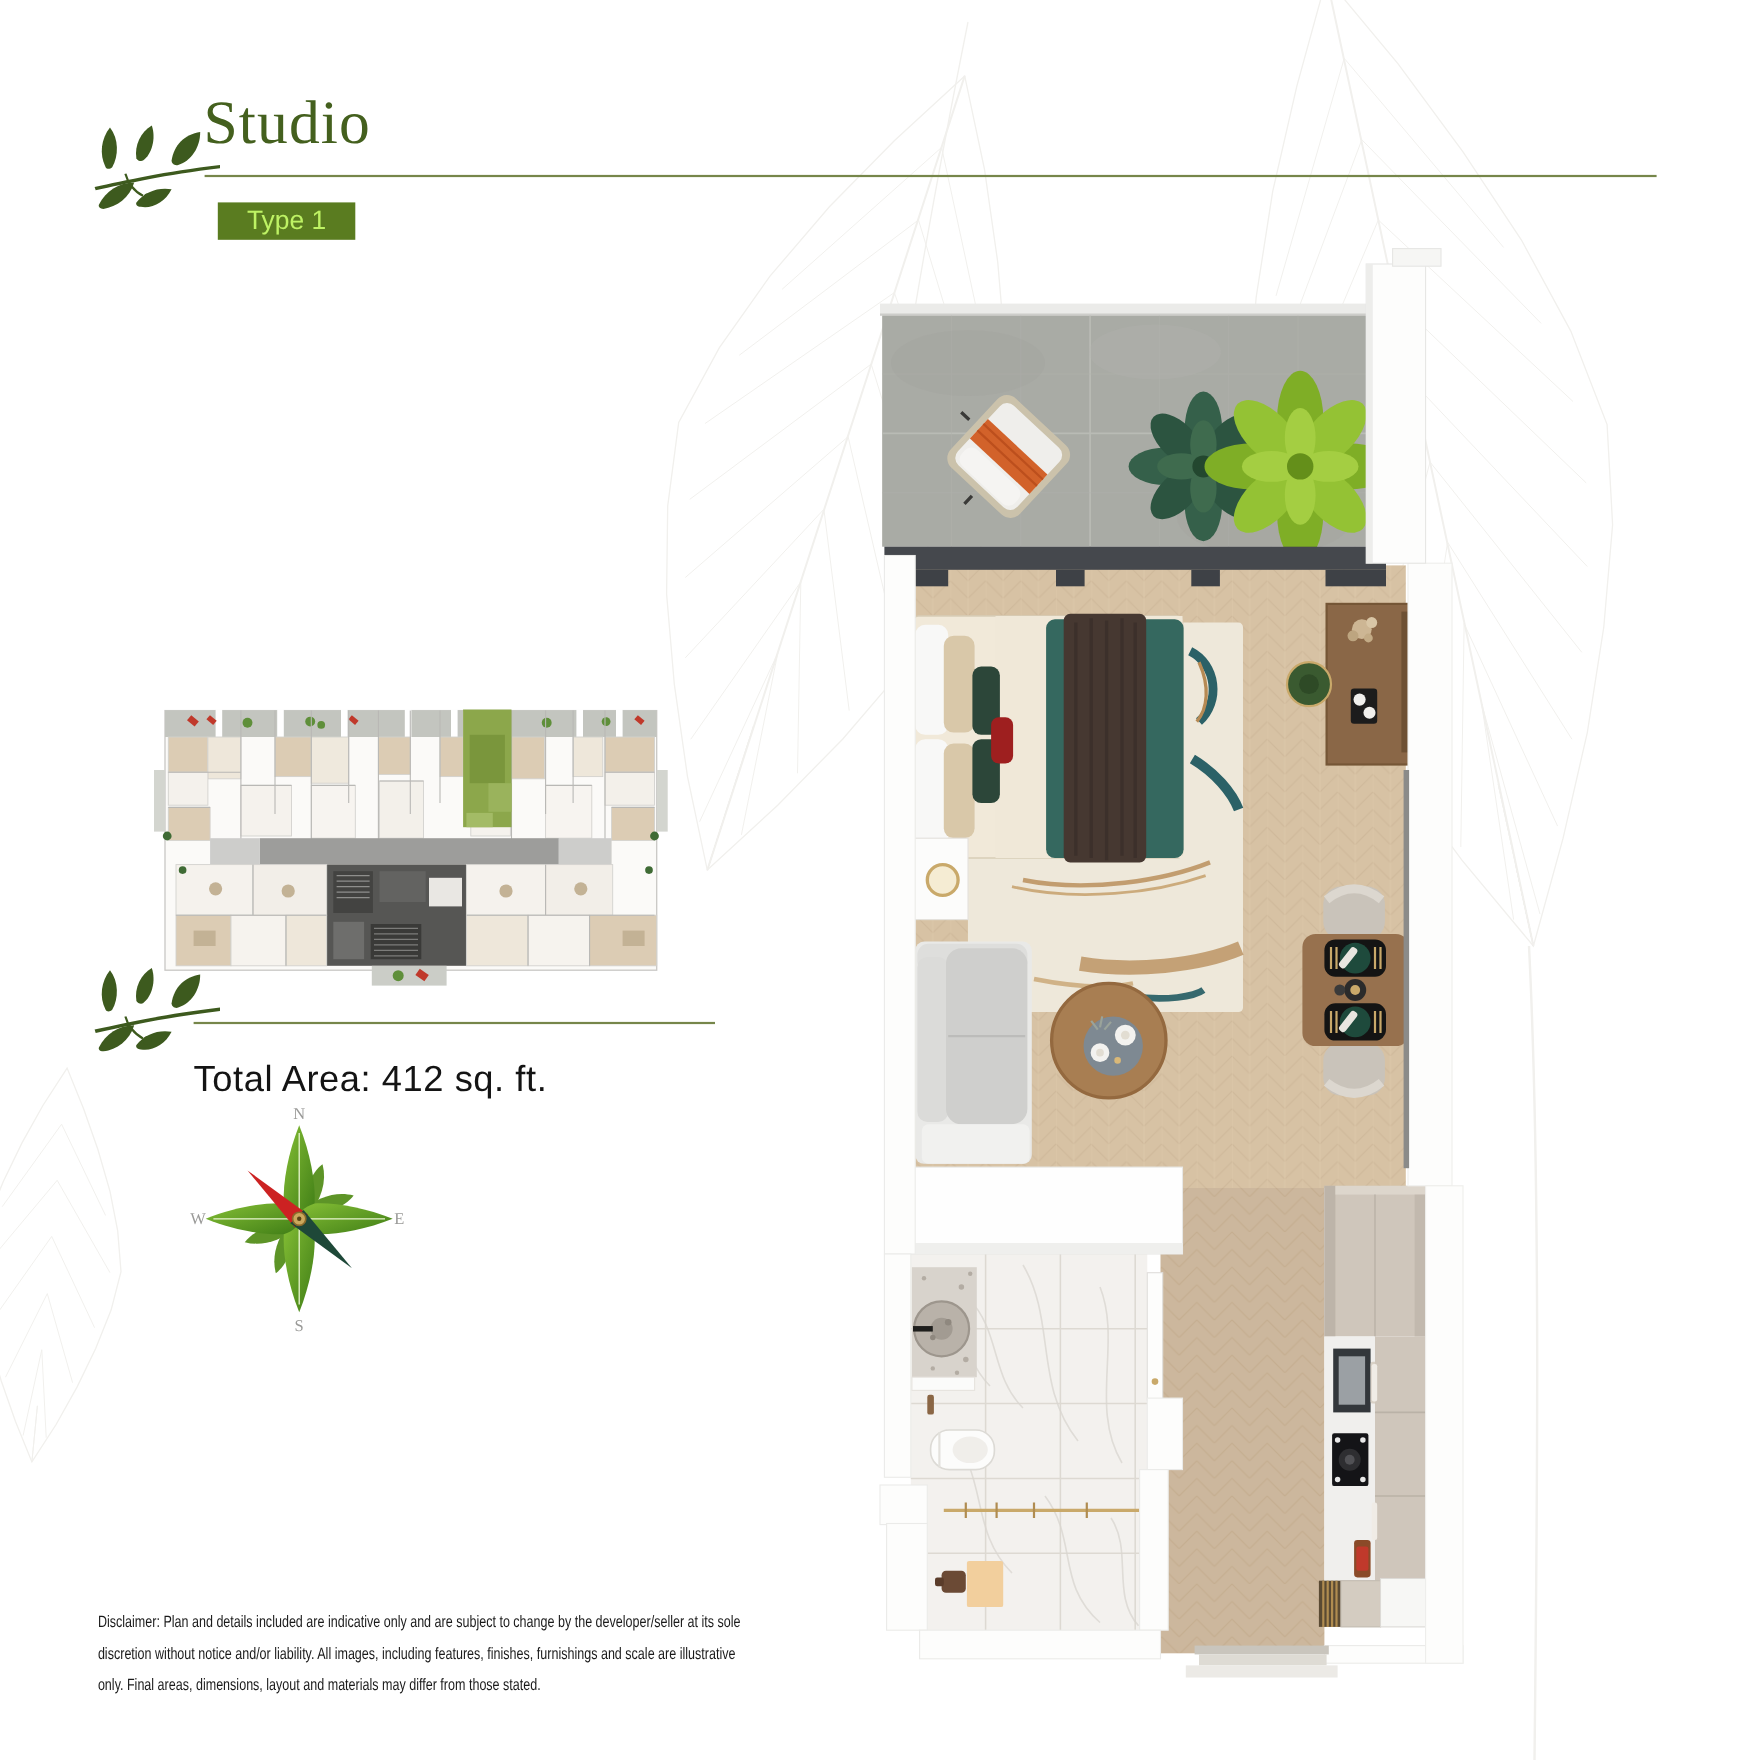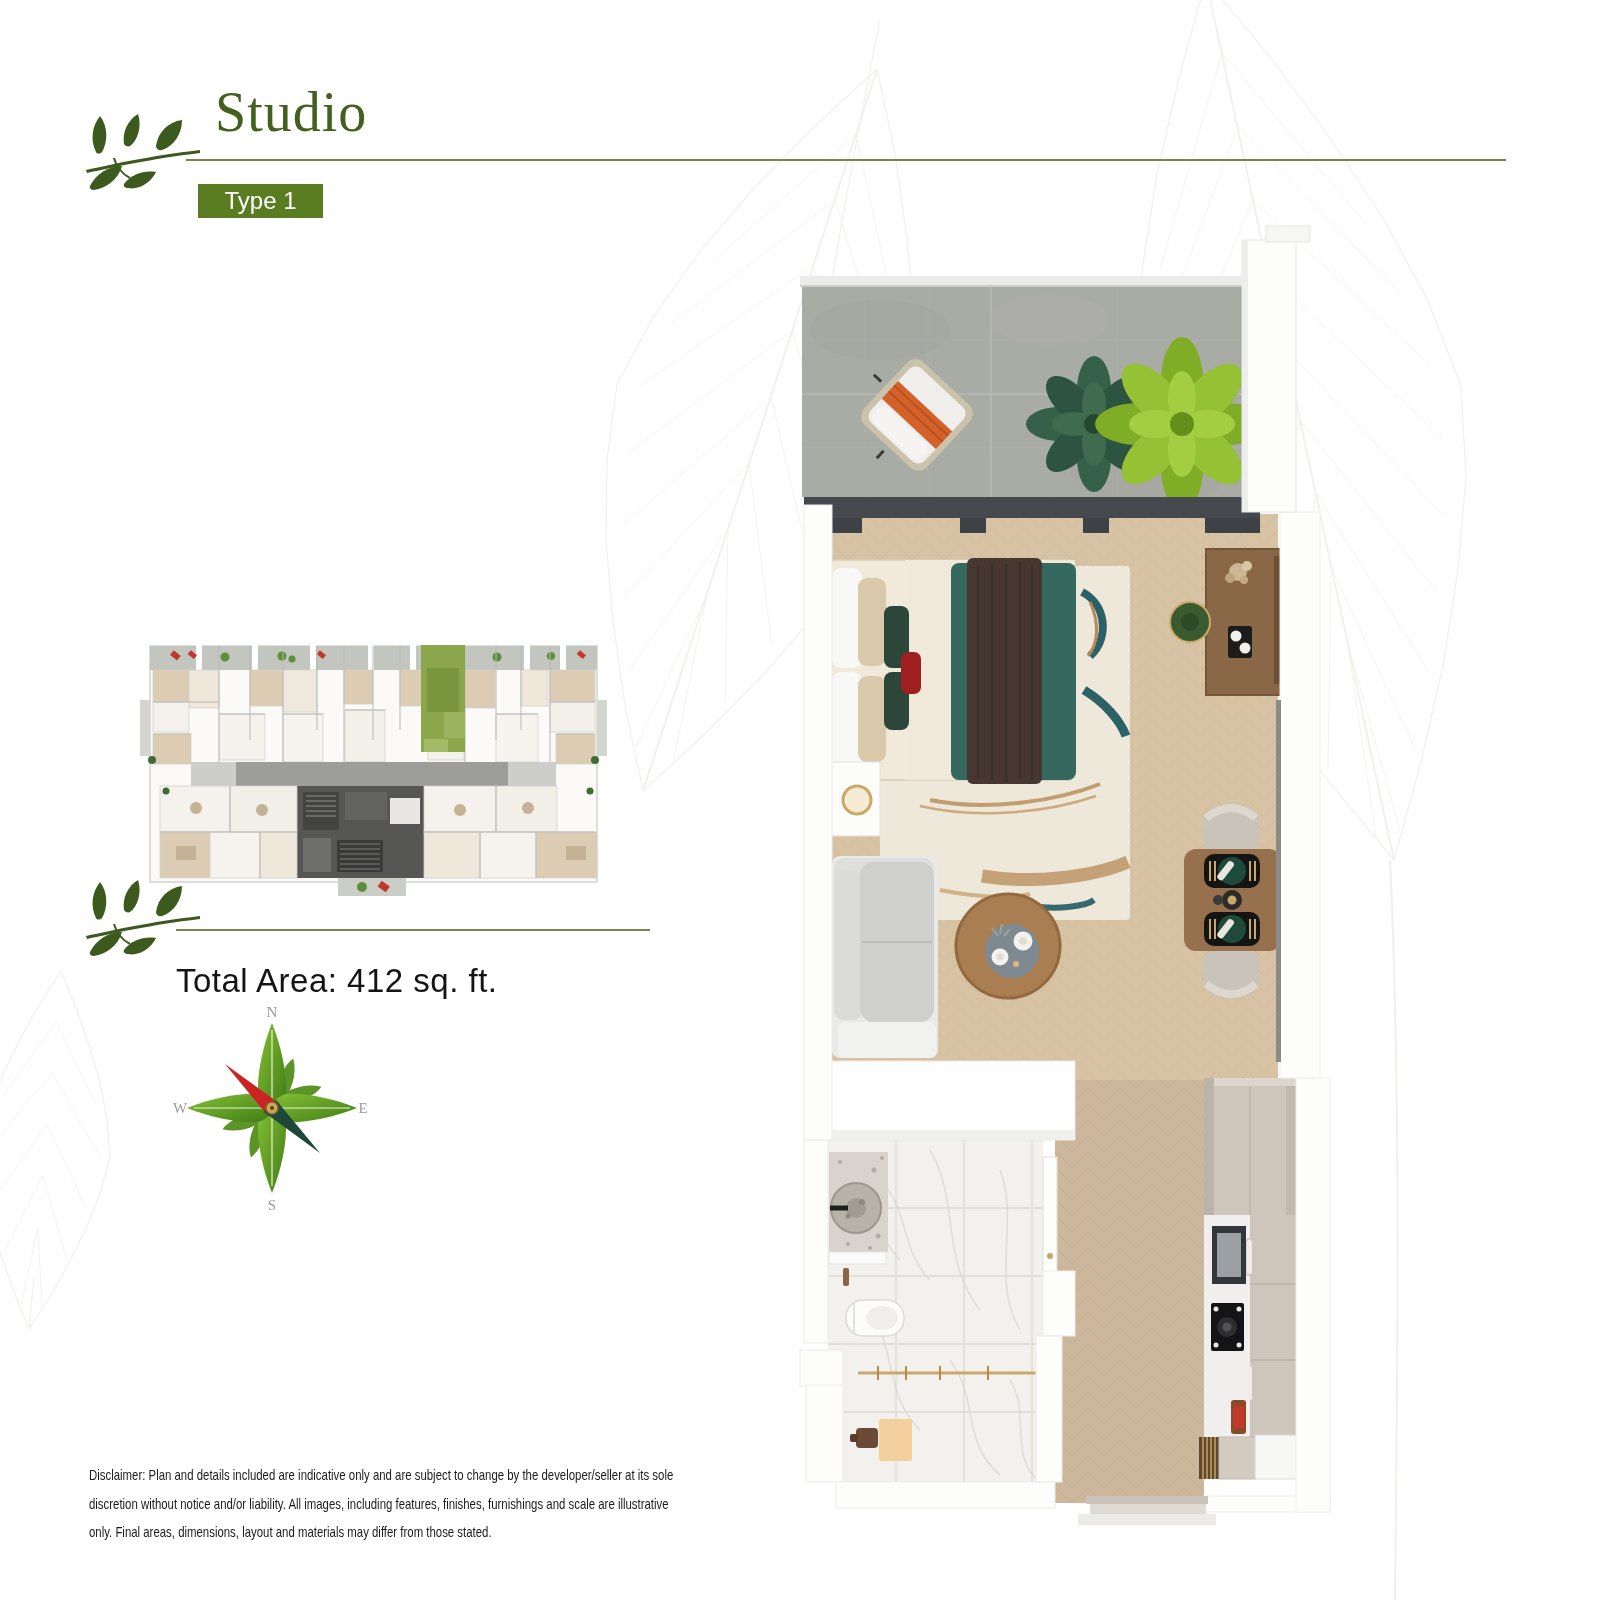--- a/index.html
+++ b/index.html
@@ -80,25 +80,25 @@
 <path d="M12,40 C6,28 8,14 16,4 C24,14 24,30 18,40 C16,42 13,42 12,40 Z"></path>
 <path d="M40,32 C38,20 44,8 54,2 C58,14 54,28 46,34 C44,35 41,34 40,32 Z"></path>
 <path d="M72,34 C74,20 84,10 98,8 C98,22 90,34 78,38 C75,39 72,37 72,34 Z"></path>
 <path d="M6,74 C12,62 24,54 38,54 C34,68 22,76 10,78 C7,78 5,76 6,74 Z"></path>
 <path d="M40,72 C48,62 60,58 72,60 C66,72 54,78 44,76 C41,76 39,74 40,72 Z"></path>
 <path d="M30,46 C32,54 38,62 46,66" fill="none" stroke="#3d5a1e" stroke-width="2"></path>
 <circle cx="50" cy="68" r="4"></circle>
 </g>
 </svg>
 
-<div class="abs" style="left:215px;top:80px;font-family:'Liberation Serif',serif;font-size:56px;color:#44601e;letter-spacing:1px;">Studio</div>
+<div class="abs" style="left:185px;top:80px;font-family:'Liberation Serif',serif;font-size:56px;color:#44601e;letter-spacing:1px;">Studio</div>
 
 <div class="abs" style="left:186px;top:159px;width:1320px;height:2px;background:#76864a"></div>
 
-<div class="abs" style="left:198px;top:184px;width:125px;height:34px;background:#5a7c20;color:#ffffff;font-size:24px;text-align:center;line-height:34px;">Type 1</div>
+<div class="abs" style="left:198px;top:184px;width:125px;height:34px;background:#5a7c20;color:#bef264;font-size:24px;text-align:center;line-height:34px;">Type 1</div>
 
 <svg class="abs" style="left:84px;top:878px" width="118" height="78" viewBox="0 0 118 78">
 <g fill="#3d5a1e">
 <path d="M2,58 C30,52 65,44 116,38 L116,41 C66,47 31,55 3,61 Z"></path>
 <path d="M12,40 C6,28 8,14 16,4 C24,14 24,30 18,40 C16,42 13,42 12,40 Z"></path>
 <path d="M40,32 C38,20 44,8 54,2 C58,14 54,28 46,34 C44,35 41,34 40,32 Z"></path>
 <path d="M72,34 C74,20 84,10 98,8 C98,22 90,34 78,38 C75,39 72,37 72,34 Z"></path>
 <path d="M6,74 C12,62 24,54 38,54 C34,68 22,76 10,78 C7,78 5,76 6,74 Z"></path>
 <path d="M40,72 C48,62 60,58 72,60 C66,72 54,78 44,76 C41,76 39,74 40,72 Z"></path>
 <path d="M30,46 C32,54 38,62 46,66" fill="none" stroke="#3d5a1e" stroke-width="2"></path>

